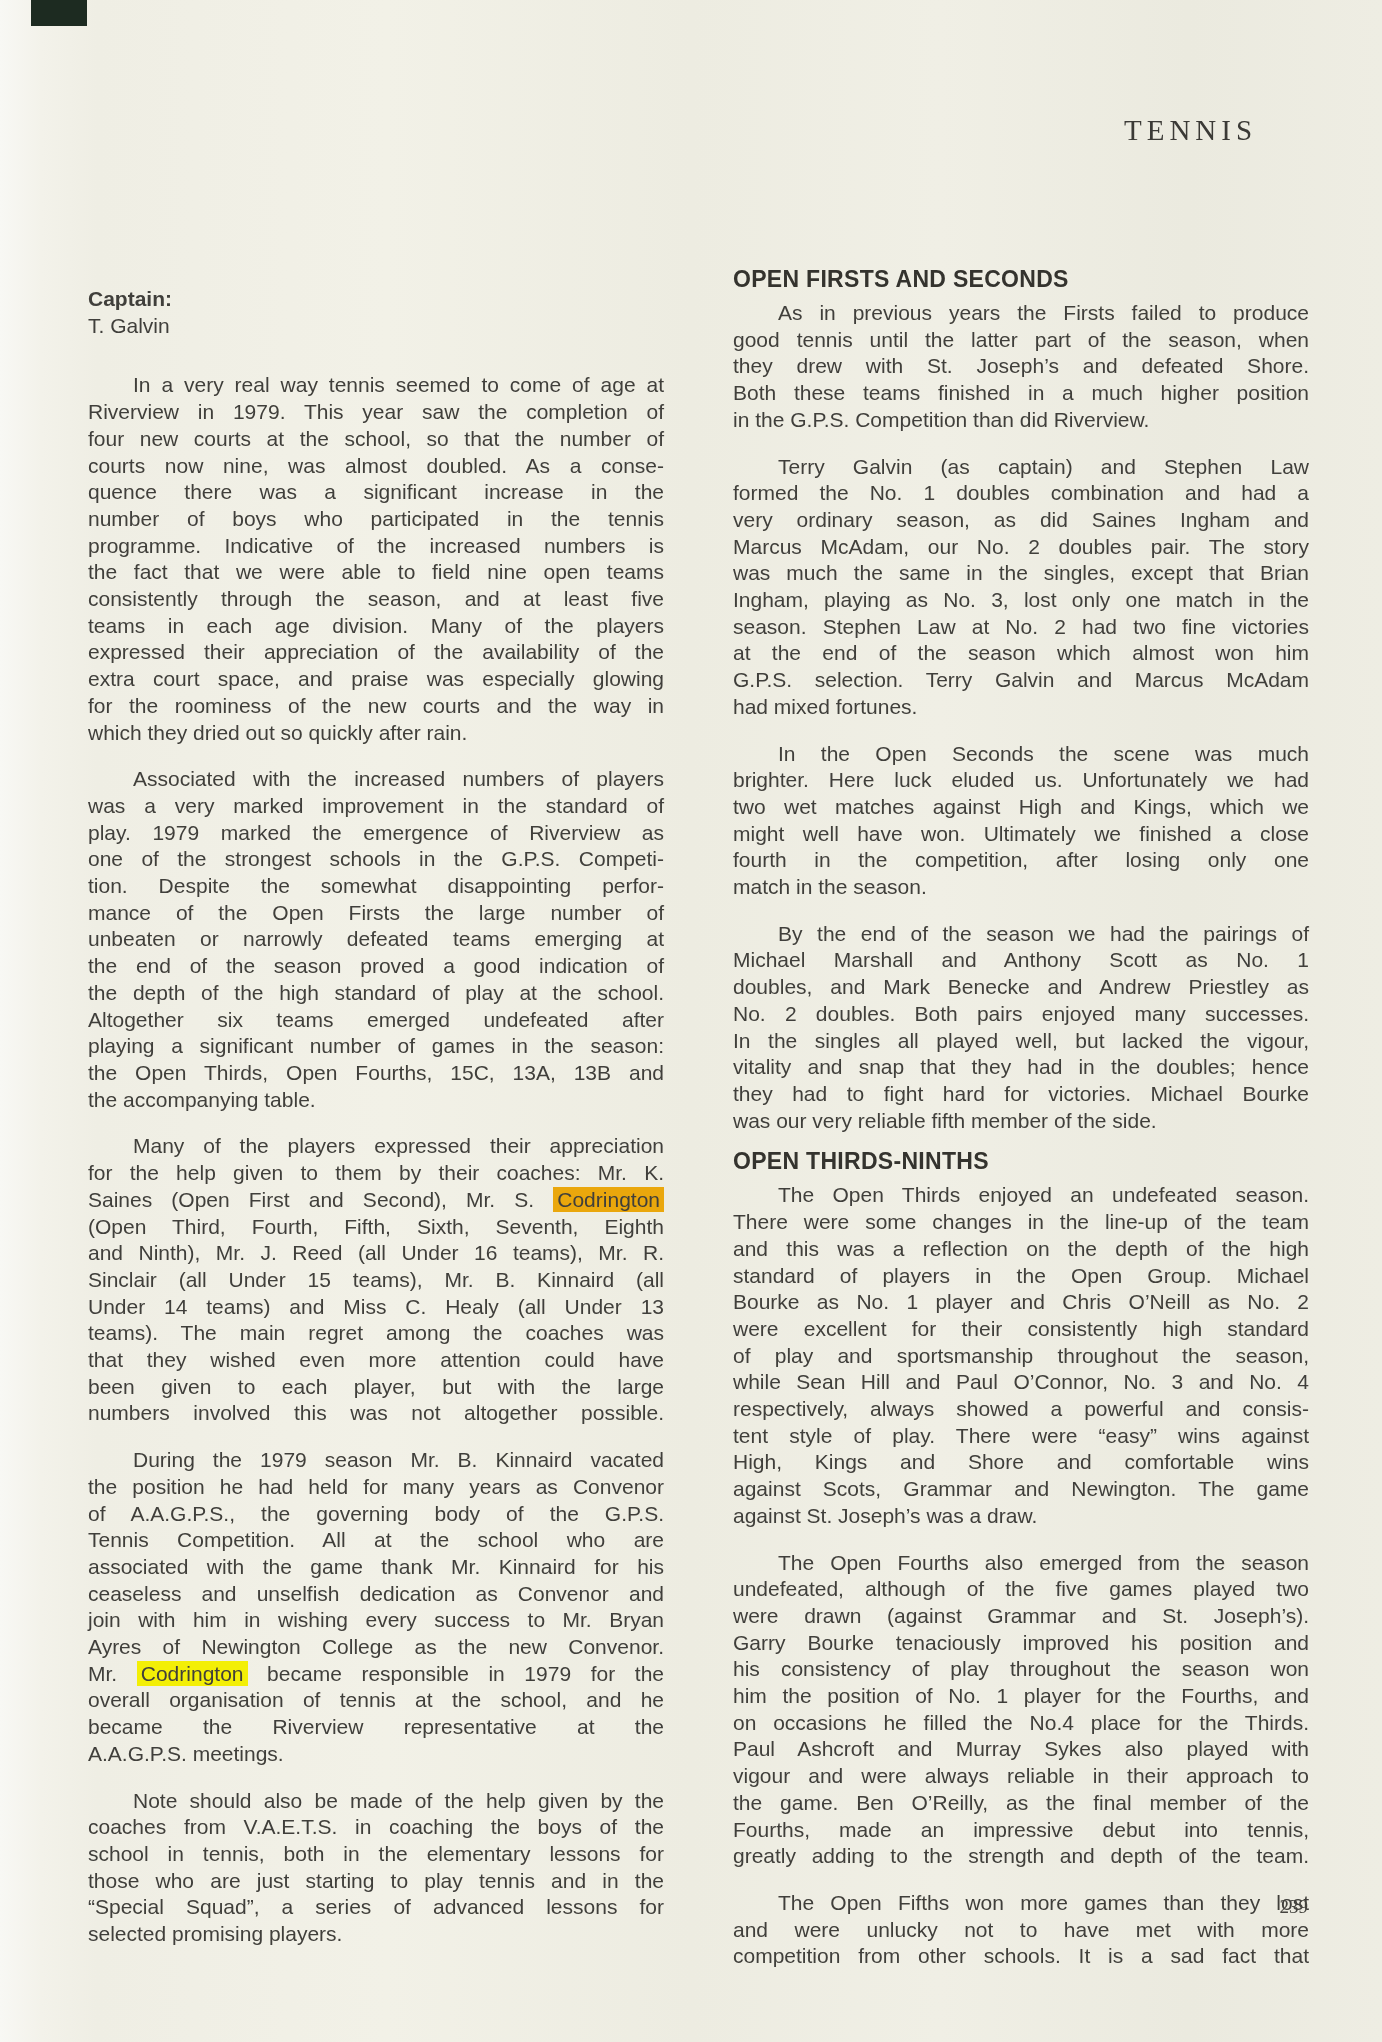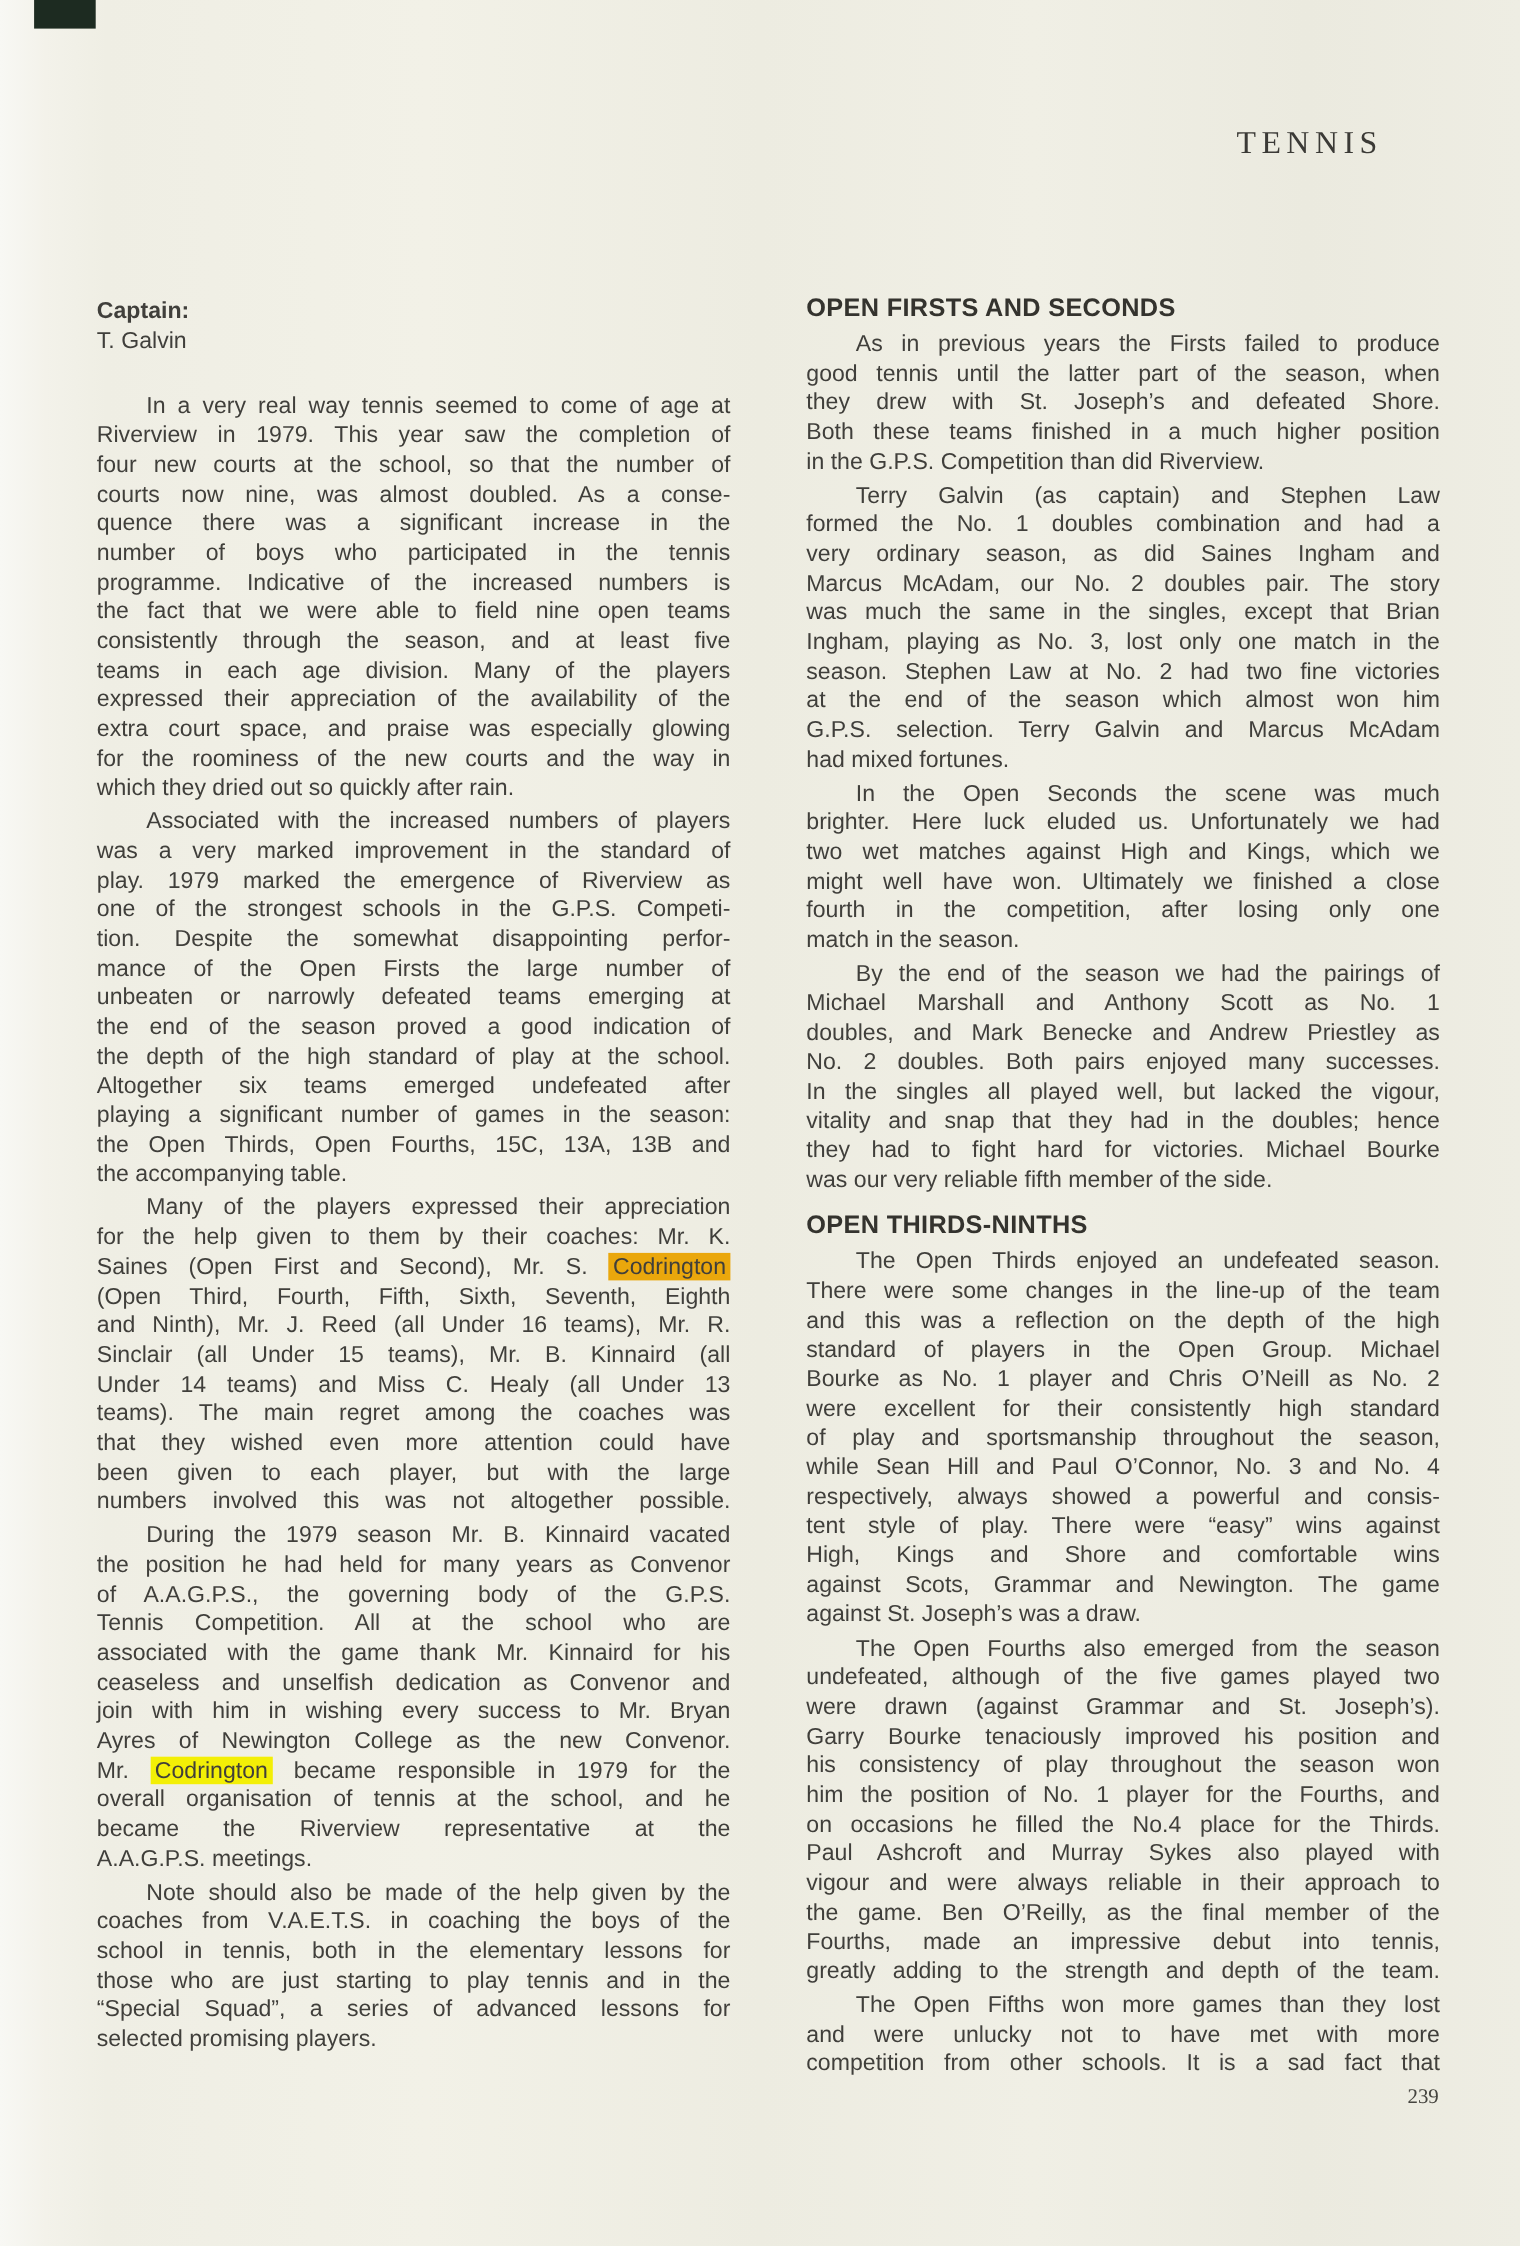--- a/index.html
+++ b/index.html
@@ -17,21 +17,21 @@
     position:absolute; top:114px; left:1124px; width:144px;
     font-family:"Liberation Serif", serif; font-size:29px; letter-spacing:5px;
     color:#3b3a36; white-space:nowrap;
   }
   .col { position:absolute; top:266px; width:576px; font-size:21px; line-height:26.7px; }
   .col-left  { left:88px; }
   .col-right { left:733px; }
   .ln { text-align:justify; text-align-last:justify; }
   .ln.f { text-align-last:left; }
   .ln.ind { text-indent:45px; }
-  .para { margin-top:4px; }
+  .para { margin-top:20px; }
   .label { margin-bottom:33px; }
   .b { font-weight:bold; }
   .h { font-weight:bold; font-size:23px; line-height:27px; color:#34332e; letter-spacing:0.3px; }
   .h + .para { margin-top:7px; }
   .col .h:not(:first-child) { margin-top:14px; }
   .hl-o { background:var(--hl-o,#eaa70c); padding:1px 4px; }
   .hl-y { background:var(--hl-y,#f3ef06); padding:1px 4px; }
   .pagenum { position:absolute; top:1896px; left:1208px; width:100px; text-align:right; font-size:19px; color:#45443f;font-family:Liberation Serif, serif; }
 </style>
 </head>

